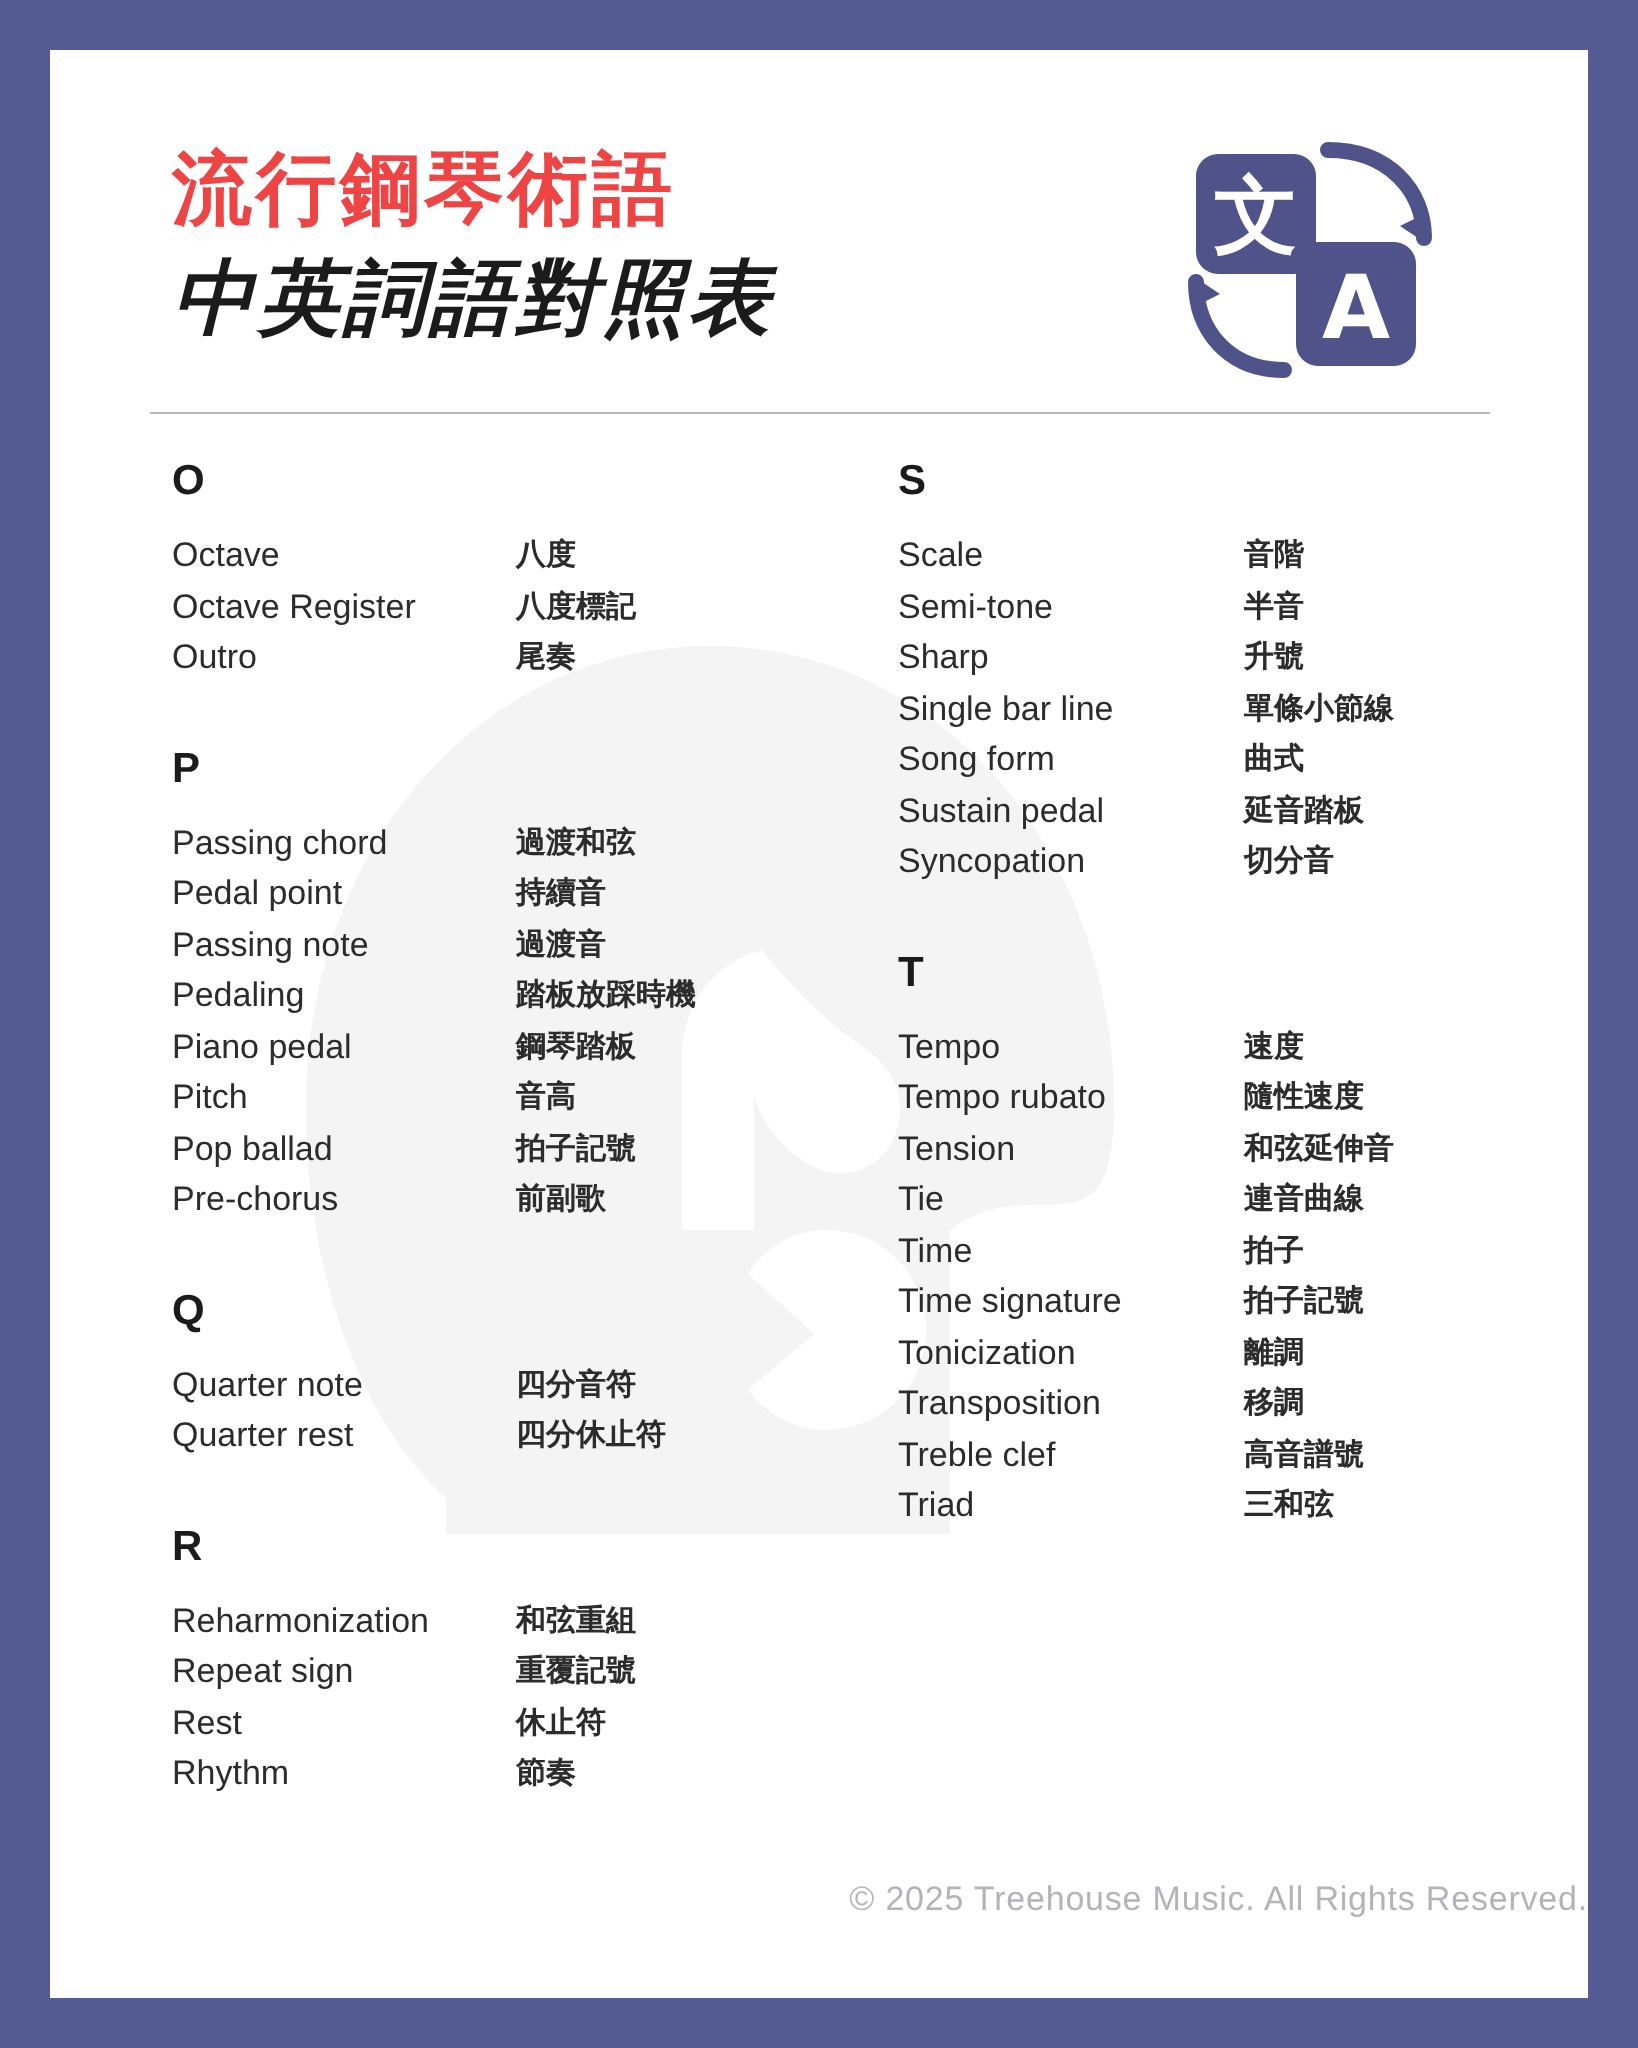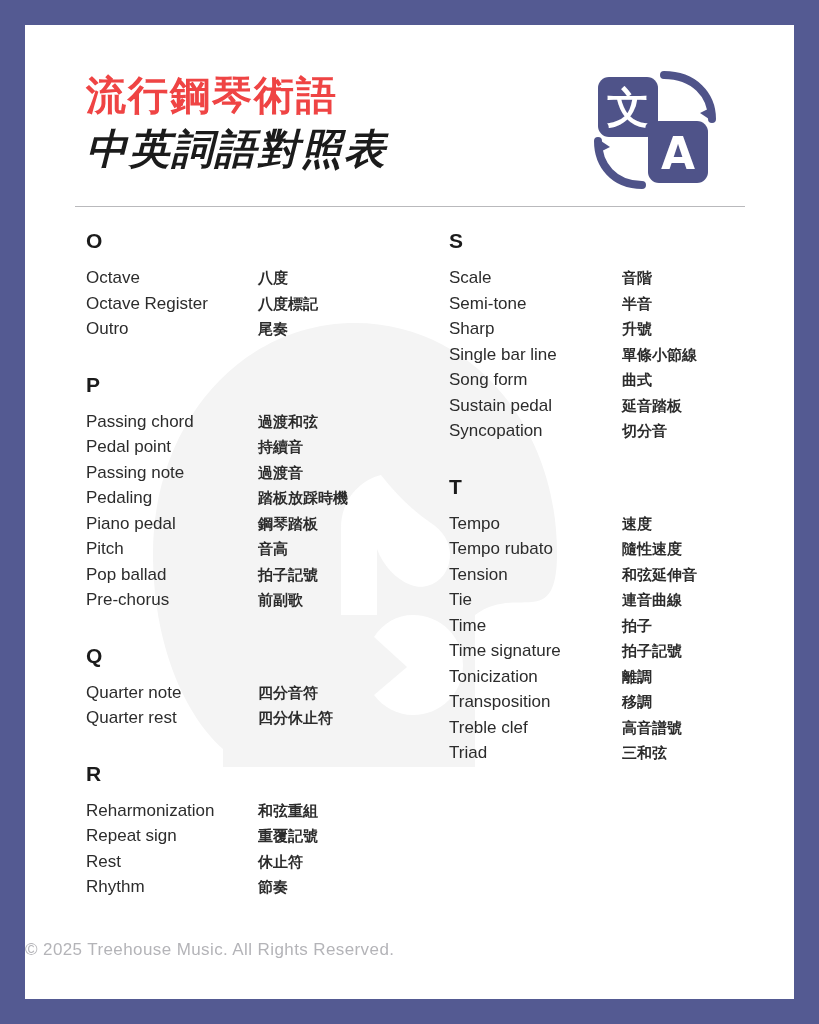--- a/index.html
+++ b/index.html
@@ -124,21 +124,21 @@
     color: #2c2c2c;
     white-space: nowrap;
     font-weight: bold;
   }
   
   #footer {
     position: absolute;
     left: 0;
     top: 915px;
     width: 769px;
-    text-align: left;
+    text-align: right;
     font-size: 17px;
     color: #b4b4b8;
     letter-spacing: 0.4px;
     z-index: 2;
   }
 </style>
 </head>
 <body>
 
 <div id="sheet">

